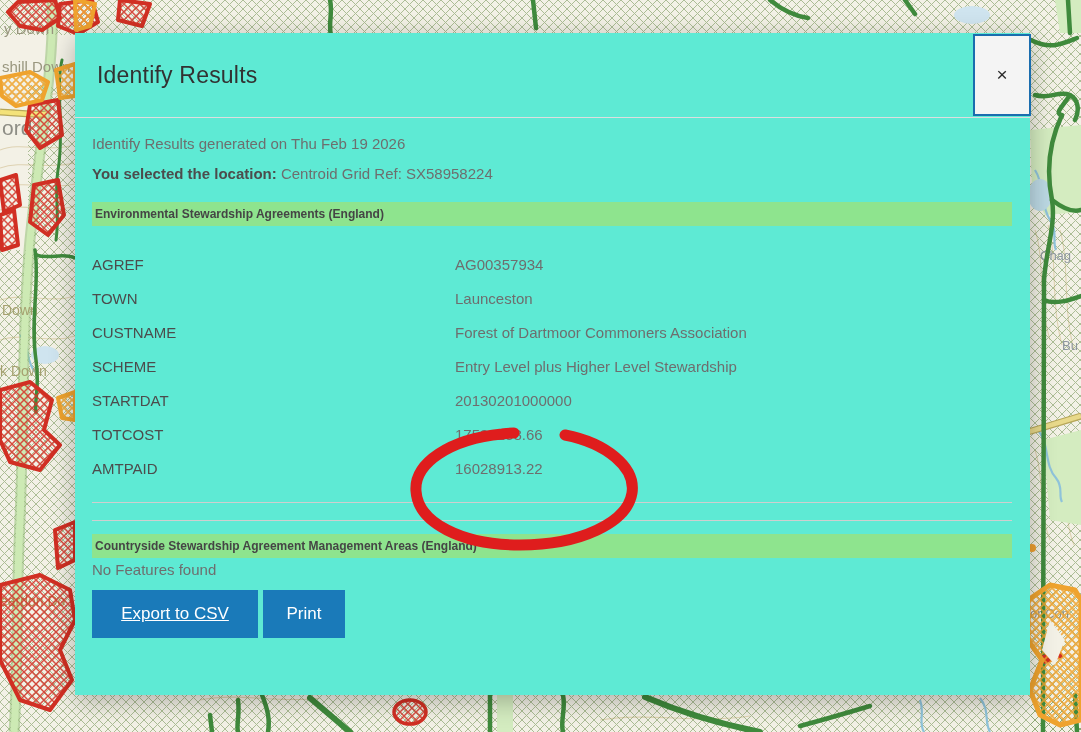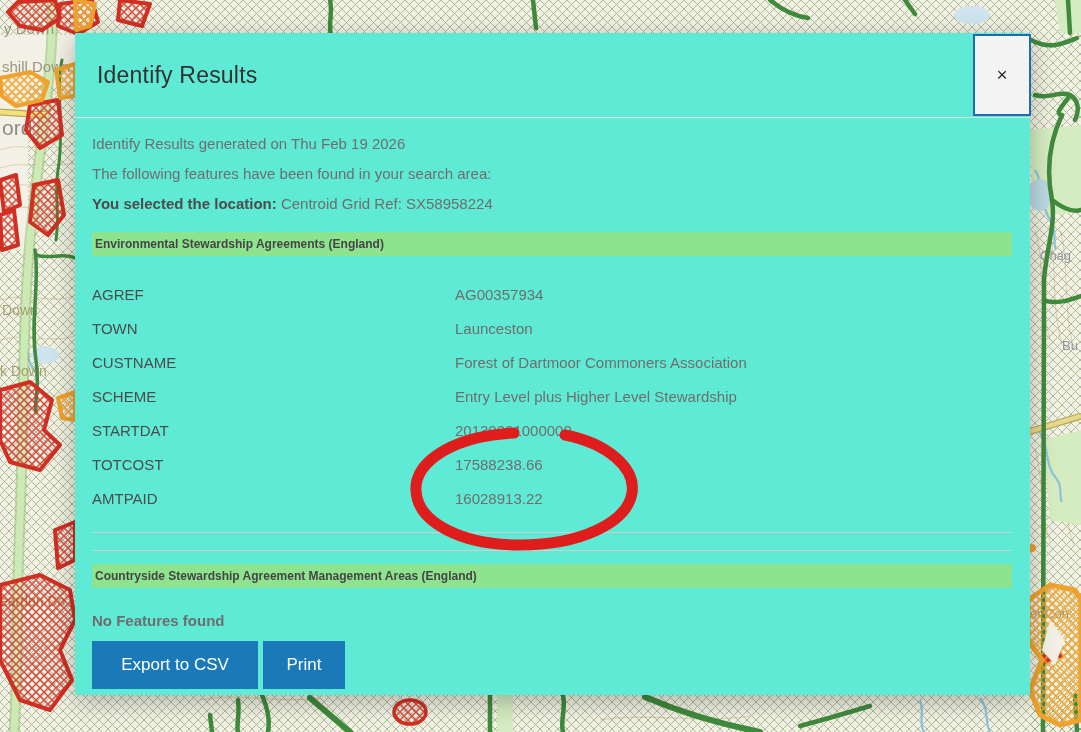--- a/index.html
+++ b/index.html
@@ -24,26 +24,26 @@
                color:#454545;font-weight:bold;font-size:12px;padding-left:3px;}
   .bar1{margin-top:13px;}
   .results-table{margin-top:22px;}
   .t-row{display:flex;height:34px;line-height:34px;}
   .t-label{flex:0 0 363px;font-weight:normal;color:#4c4c4c;}
   .t-value{color:#6e6e6e;}
   .rule{border:none;border-top:1px solid #cfcfcf;margin:0;}
   .rule1{margin-top:16px;}
   .rule2{margin-top:17px;}
   .bar2{margin-top:13px;}
-  .no-features{margin-top:22px;line-height:22px;color:#6e6e6e;font-weight:bold;}
+  .no-features{margin-top:1px;line-height:22px;color:#6e6e6e;}
   .btn-row{margin-top:9px;display:flex;gap:5px;}
   .btn{background:#1a7ab9;color:#ffffff;border:none;font-size:17px;height:48px;
        display:inline-flex;align-items:center;justify-content:center;cursor:pointer;
        font-family:"Liberation Sans",sans-serif;}
-  .btn-export{width:166px;}
+  .btn-export{width:166px;text-decoration:underline;}
   .btn-print{width:82px;}
   .red-annotation{position:absolute;left:335px;top:392px;width:230px;height:130px;
                   pointer-events:none;z-index:20;}
 </style>
 </head>
 <body>
 
 <div class="stage">
 
   <svg class="map" viewBox="0 0 1081 732" xmlns="http://www.w3.org/2000/svg">
@@ -184,21 +184,20 @@
     <div class="modal-header">
       <div class="modal-title">Identify Results</div>
       <div class="close-btn">
         <span>×</span>
       </div>
     </div>
 
     <div class="modal-body">
       <div class="intro">
         <div>Identify Results generated on Thu Feb 19 2026</div>
-        <div>The following features have been found in your search area:</div>
         <div><span class="b">You selected the location:</span><span> Centroid Grid Ref: SX58958224</span></div>
       </div>
 
       <div class="section-bar bar1">Environmental Stewardship Agreements (England)</div>
 
       <div class="results-table">
         <div class="t-row">
           <div class="t-label">AGREF</div>
           <div class="t-value">AG00357934</div>
         </div>

